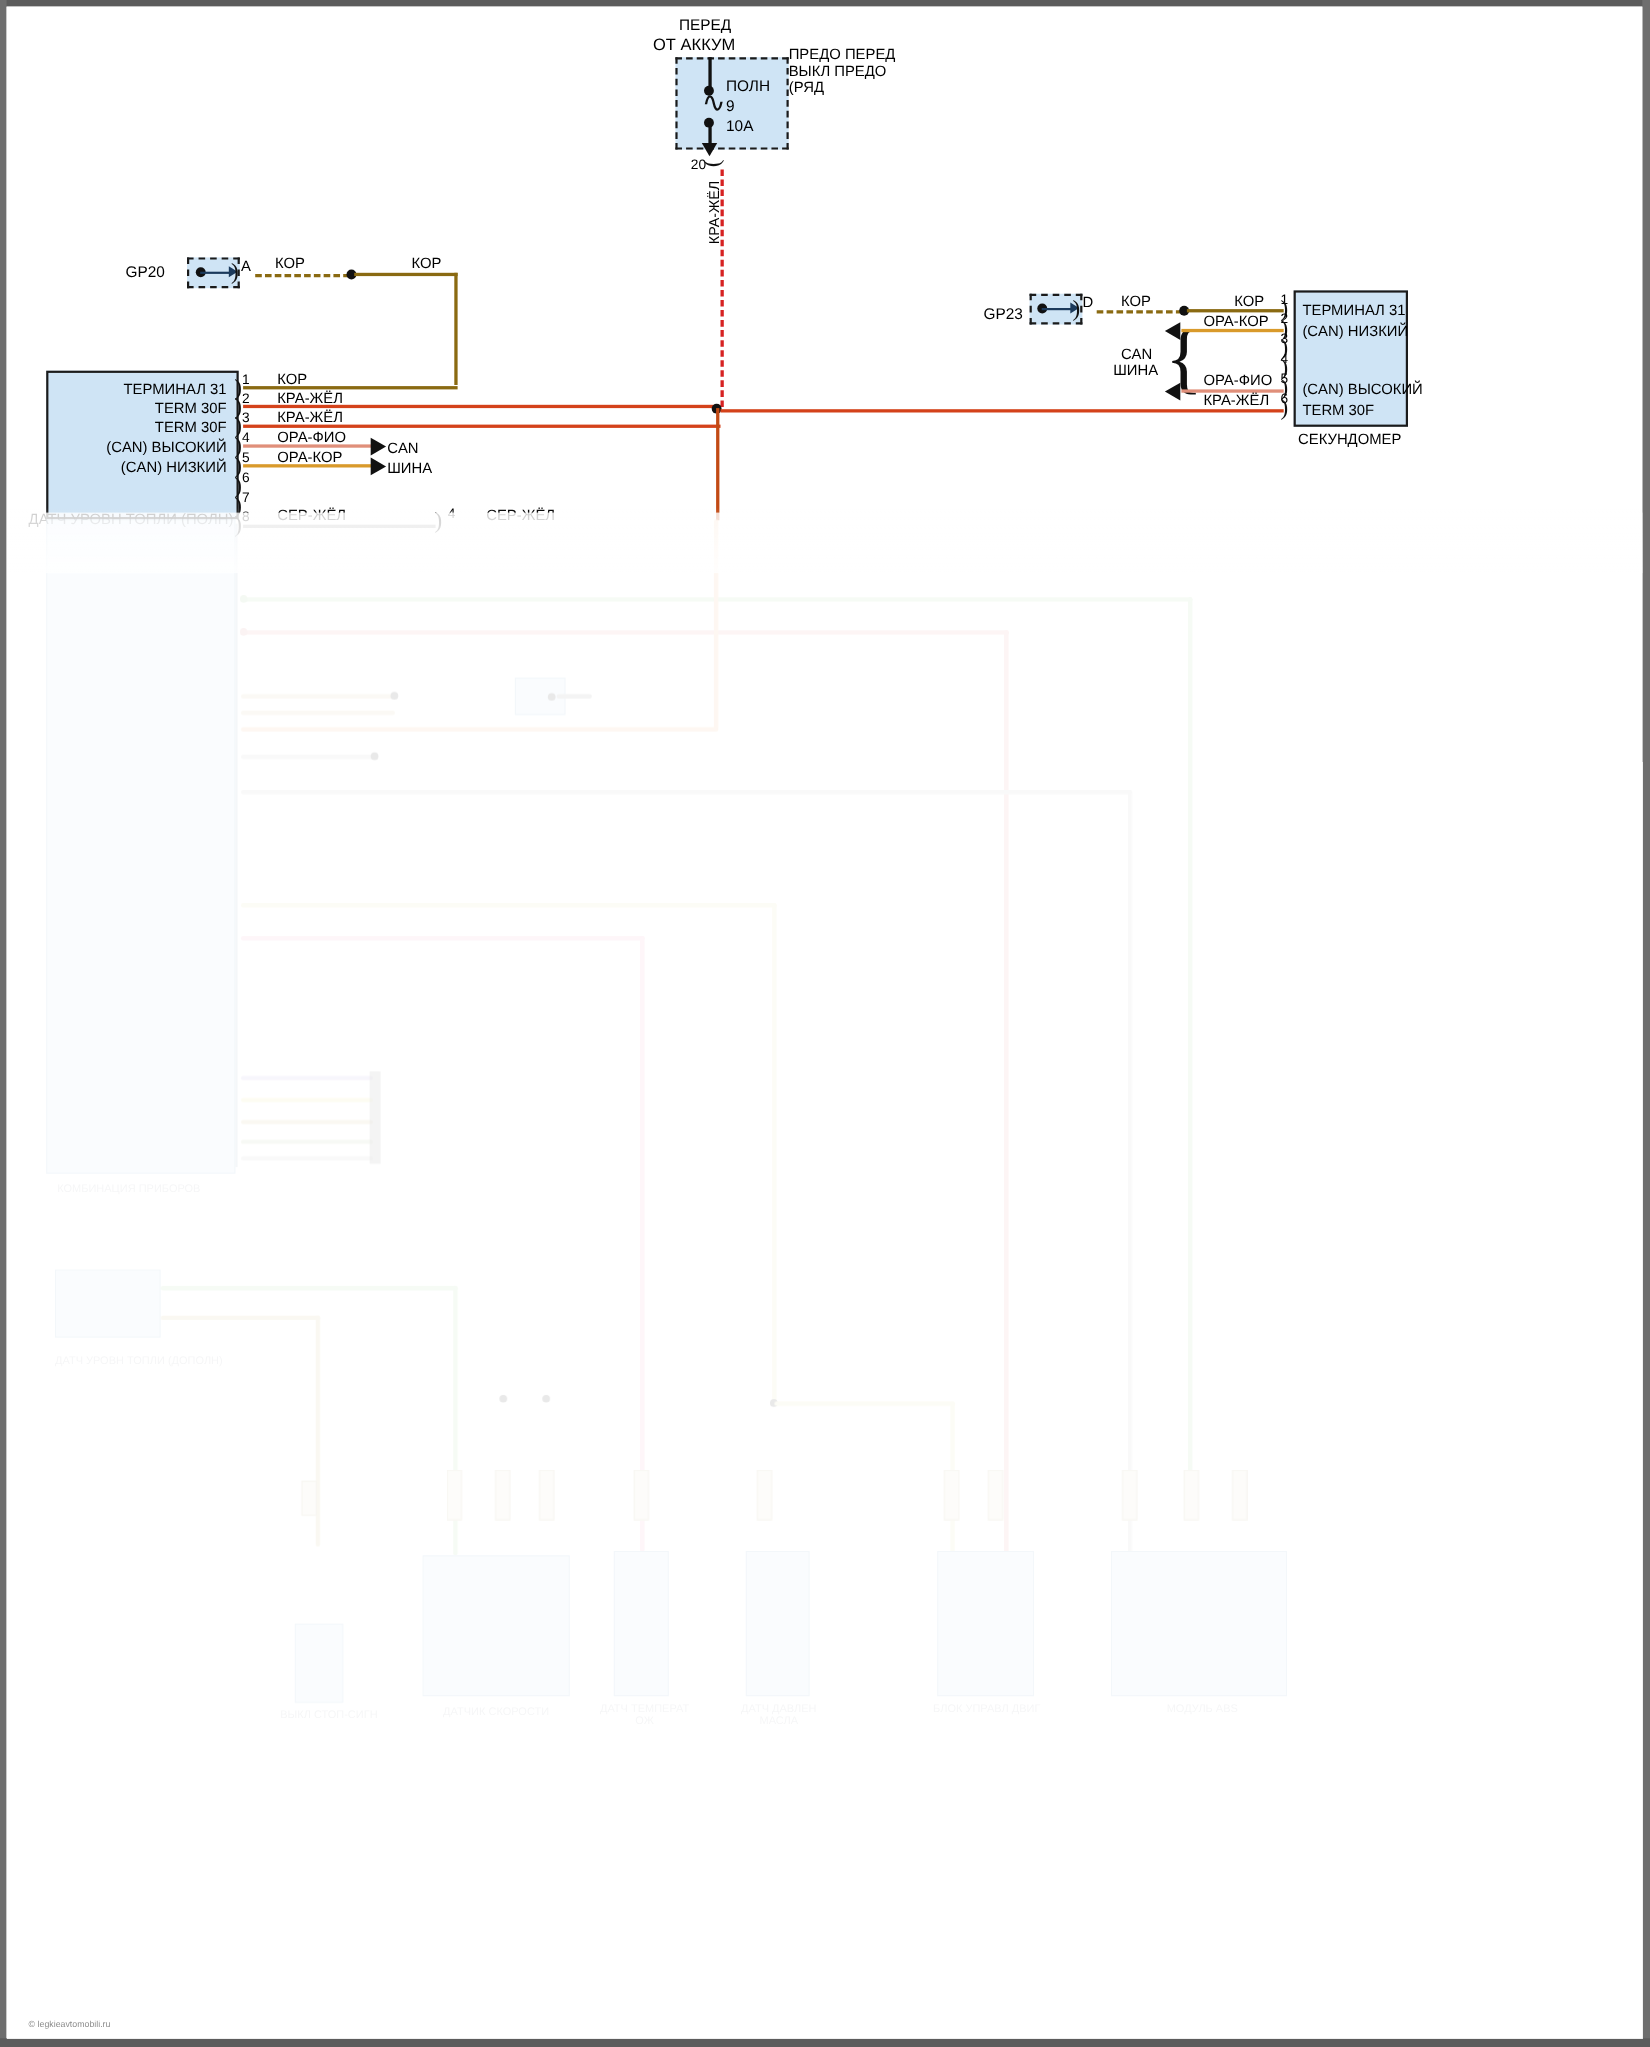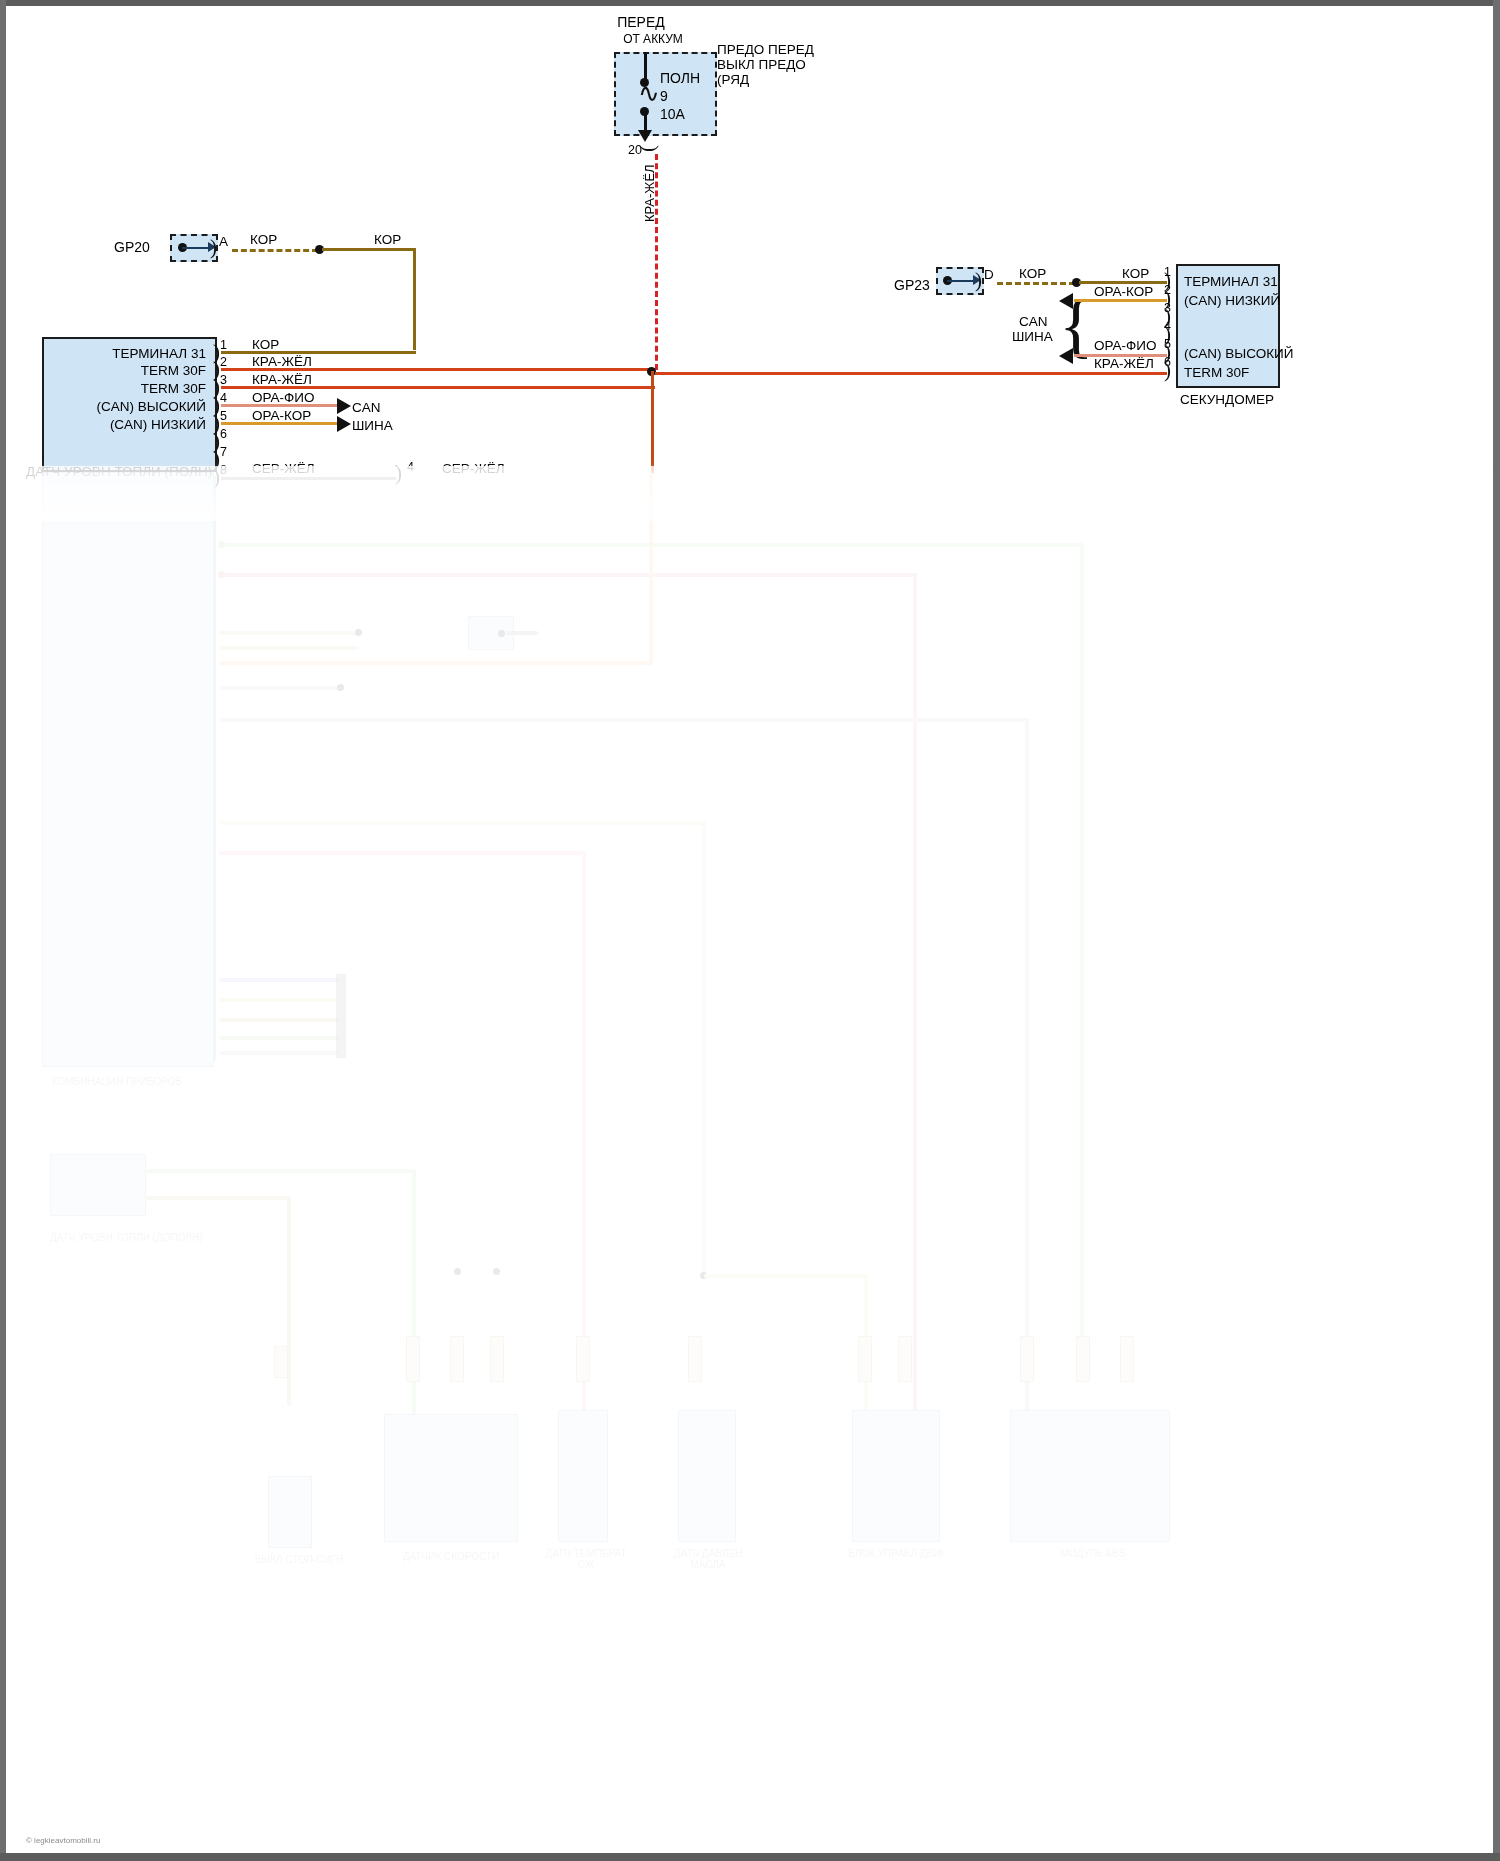--- a/index.html
+++ b/index.html
@@ -147,21 +147,21 @@
 
 <div id="page">
   <div id="frame-top"></div>
   <div id="frame-left"></div>
   <div id="frame-right"></div>
   <div id="frame-bottom"></div>
 
   <div class="canvas">
 
     <div class="lbl c" style="left:570px;top:8px;width:130px;font-size:14px;">ПЕРЕД</div>
-    <div class="lbl c" style="left:582px;top:26px;width:130px;font-size:12px;">ОТ АККУМ</div>
+    <div class="lbl c" style="left:560px;top:26px;width:130px;font-size:15px;">ОТ АККУМ</div>
 
     <div class="box dashed" style="left:608px;top:46px;width:103px;height:84px;"></div>
 
     <div class="wireV" style="left:638px;top:46px;height:30px;background:#111;"></div>
     <div class="dot" style="left:634px;top:72px;"></div>
     <div class="squig" style="left:632px;top:72px;">∿</div>
     <div class="dot" style="left:634px;top:101px;"></div>
     <div class="wireV" style="left:638px;top:105px;height:22px;background:#111;"></div>
     <div class="arrowD" style="left:632px;top:124px;"></div>
 

